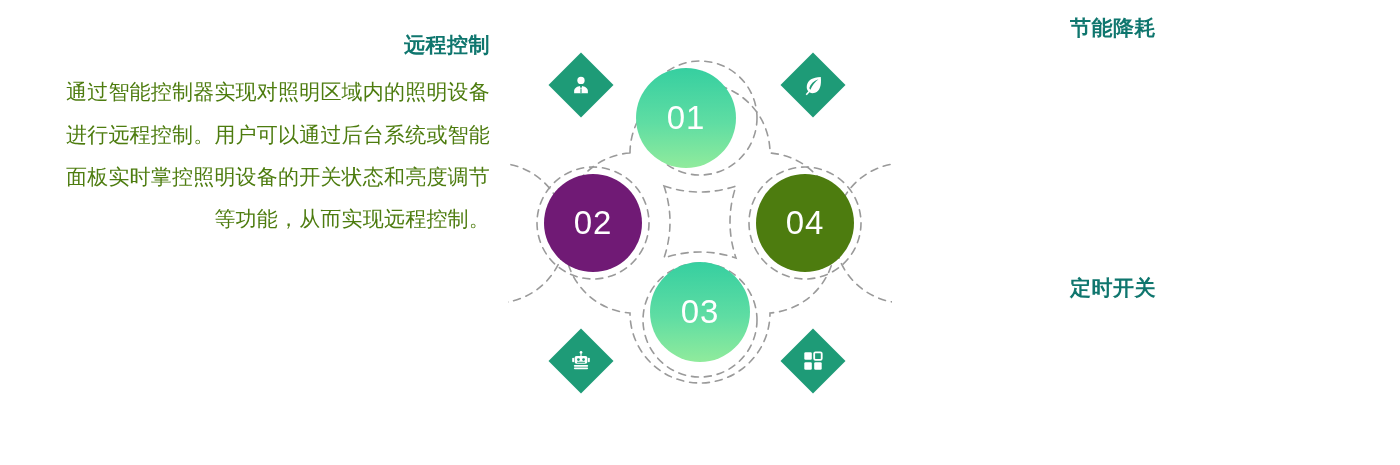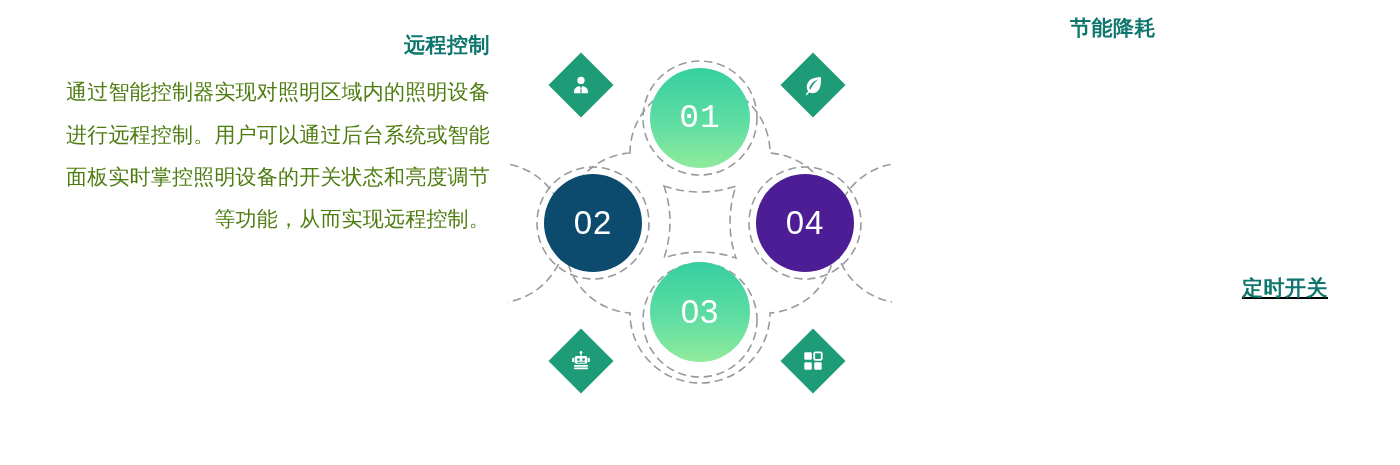--- a/index.html
+++ b/index.html
@@ -36,21 +36,21 @@
   .text-block .feat-desc {
     font-size: 21px;
     color: #4d7c0f;
     line-height: 2.02;
     letter-spacing: 0.2px;
   }
 
   .block-tl { left: 60px;  top: 32px;  text-align: right; }
   .block-bl { left: 60px;  top: 275px; text-align: right; }
   .block-tr { left: 898px; top: 15px;  text-align: center; }
-  .block-br { left: 898px; top: 275px; text-align: right; text-decoration: underline; }
+  .block-br { left: 898px; top: 275px; text-align: center; }
 
   
   .diagram {
     position: absolute;
     left: 508px;
     top: 18px;
     width: 384px;
     height: 430px;
   }
   .diagram svg { display: block; width: 384px; height: 430px; }
@@ -61,38 +61,37 @@
     display: flex;
     align-items: center;
     justify-content: center;
     color: #ffffff;
     font-size: 33px;
     letter-spacing: 1px;
     font-family: "Liberation Sans", "DejaVu Sans", sans-serif;
   }
   .c01 {
     width: 100px; height: 100px;
-    left: 142px; top: 50px;
+    left: 128px; top: 50px;
     background: linear-gradient(to bottom, #36cfa0 0%, #5fdda3 55%, #90eb9c 100%);
-    font-family: Liberation Mono, monospace;
   }
   .c02 {
     width: 98px; height: 98px;
     left: 36px; top: 156px;
-    background: #0c4a6e;
+    background: #701a75;
   }
   .c03 {
     width: 100px; height: 100px;
     left: 142px; top: 244px;
     background: linear-gradient(to bottom, #36cfa0 0%, #5fdda3 55%, #90eb9c 100%);
   }
   .c04 {
     width: 98px; height: 98px;
     left: 248px; top: 156px;
-    background: #4c1d95;
+    background: #4d7c0f;
   }
 
   .diamond {
     position: absolute;
     width: 46px;
     height: 46px;
     background: #1E9B77;
     transform: rotate(45deg);
     display: flex;
     align-items: center;

